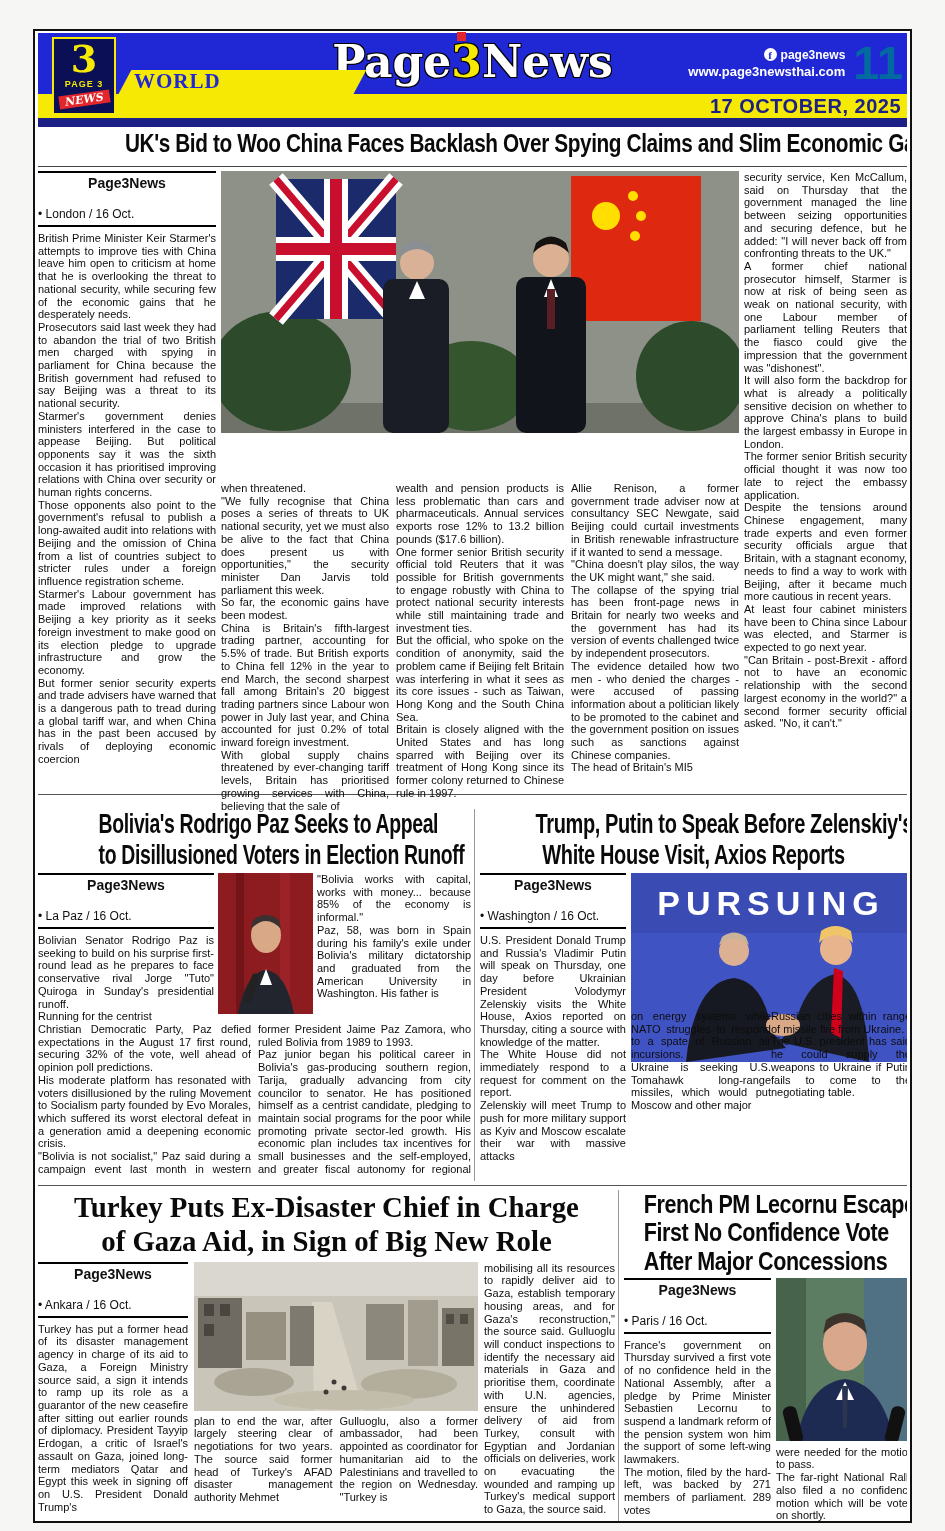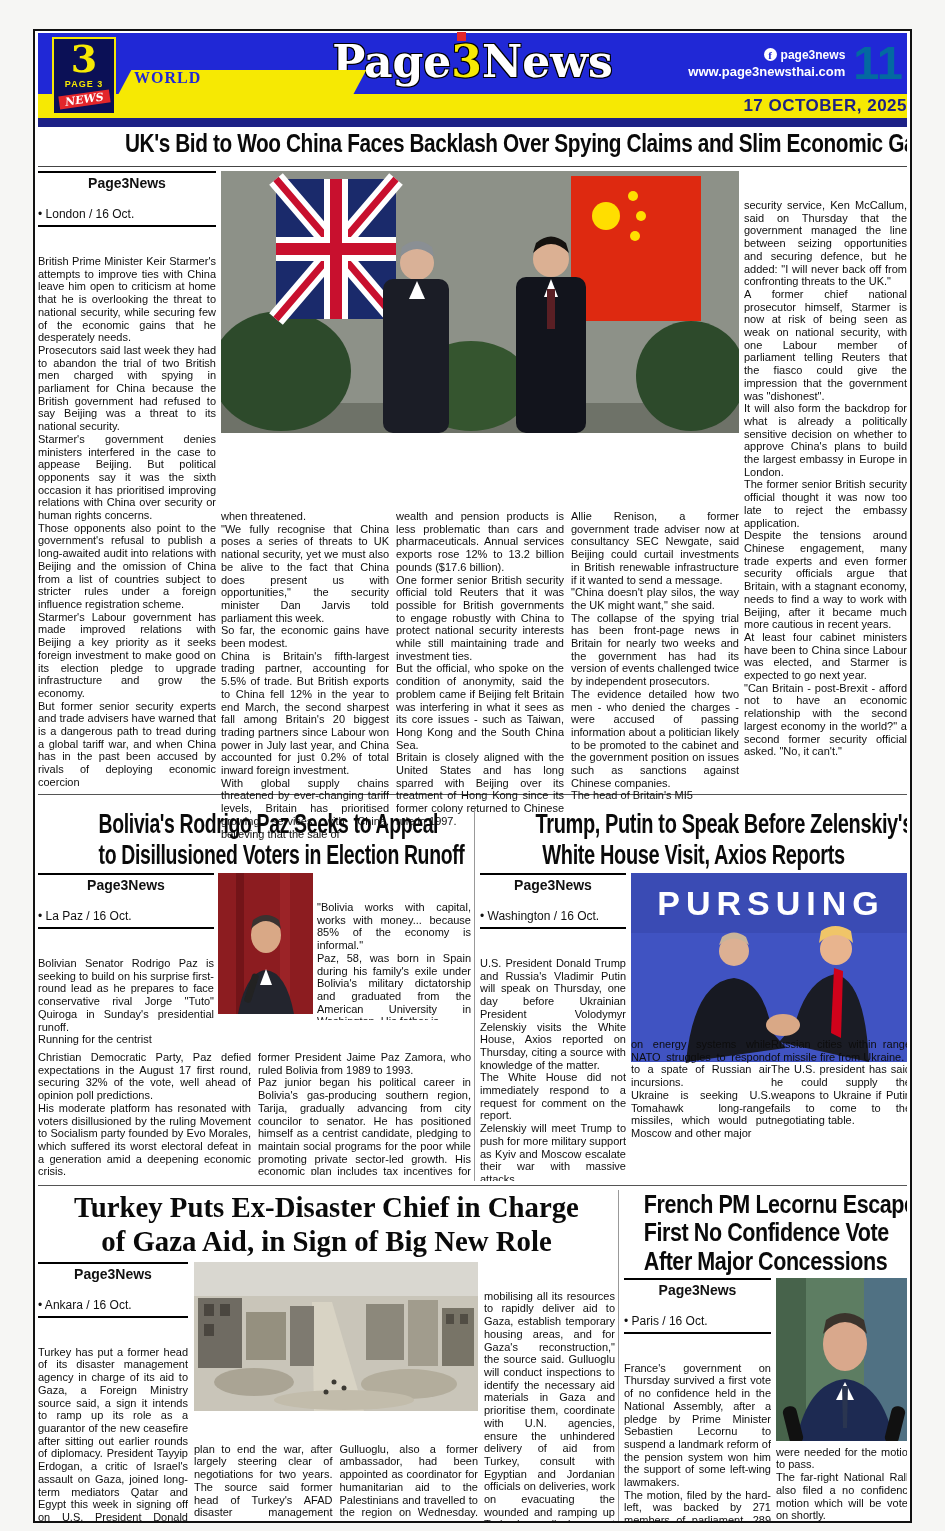--- a/index.html
+++ b/index.html
@@ -30,21 +30,21 @@
     display:inline-block;margin-top:3px;background:#e3262b;color:#fff;
     font-family:"DejaVu Serif",serif;font-style:italic;font-weight:bold;font-size:11px;
     padding:0 6px;transform:rotate(-8deg);
   }
   .world-wedge{
     position:absolute;left:80px;top:37px;width:235px;height:25px;background:#f6e903;
     transform:skewX(-28deg);transform-origin:bottom left;z-index:2;
   }
   .world-label{
     position:absolute;left:96px;top:36px;z-index:3;
-    font-family:"Liberation Serif",serif;font-weight:bold;font-size:16px;
+    font-family:"Liberation Serif",serif;font-weight:bold;font-size:21px;
     color:#2028d6;letter-spacing:1px;
   }
   .masthead{
     position:absolute;left:0;right:0;top:6px;text-align:center;z-index:1;
     font-family:"DejaVu Serif",serif;font-weight:bold;font-size:44px;color:#fff;
     text-shadow:1px 1px 0 #000,-1px -1px 0 #000,1px -1px 0 #000,-1px 1px 0 #000;
     line-height:46px;
   }
   .masthead .m3{color:#f6e903;position:relative;}
   .masthead .m3::before{
@@ -57,21 +57,21 @@
   .fb-row{display:flex;align-items:center;justify-content:flex-end;color:#fff;
     font-size:12px;font-weight:bold;}
   .fb-icon{
     display:inline-flex;align-items:center;justify-content:center;
     width:13px;height:13px;border-radius:50%;background:#fff;color:#2028d6;
     font-family:"Liberation Serif",serif;font-weight:bold;font-size:11px;margin-right:4px;
   }
   .site{color:#fff;font-size:13px;font-weight:bold;margin-top:2px;}
   .page-num{font-size:47px;font-weight:bold;color:#0369a1;line-height:44px;}
   .hdr-date{
-    font-size:17px;font-weight:bold;color:#1d2186;letter-spacing:0.5px;
+    font-size:20px;font-weight:bold;color:#1d2186;padding-right:6px;letter-spacing:0.5px;
   }
   
   .hl{overflow:hidden;text-align:center;}
   .hl-line{
     display:block;white-space:nowrap;font-weight:bold;color:#0a0a0a;
     transform-origin:50% 50%;line-height:1.13;letter-spacing:-0.5px;
   }
   .uk-hl{height:34px;margin-top:2px;}
   .uk-hl .hl-line{font-size:26px;transform:scaleX(0.80);}
   .bolivia .hl-line{font-size:27px;transform:scaleX(0.72);}
@@ -79,21 +79,21 @@
   .turkey .hl-line{font-family:"Liberation Serif",serif;font-size:30px;transform:scaleX(0.96);letter-spacing:0;}
   .french .hl-line{font-size:25px;transform:scaleX(0.86);}
   
   .byline-box{border-top:2px solid #000;border-bottom:2px solid #000;
     padding:2px 0 4px;margin-bottom:5px;}
   .byline-agency{text-align:center;font-weight:bold;font-size:14px;}
   .byline-dateline{font-weight:normal;font-size:12px;margin-top:16px;}
   
   .body-text{
     font-size:11px;line-height:12.7px;text-align:justify;white-space:pre-line;
-    overflow:hidden;color:#0d0d0d;margin-top:28px;
+    overflow:hidden;color:#0d0d0d;
   }
   
   .uk-grid{display:flex;gap:5px;height:620px;margin-top:3px;border-top:1px solid #444;padding-top:4px;}
   .uk-c1{width:178px;flex:none;}
   .uk-mid{width:518px;flex:none;display:flex;flex-direction:column;gap:44px;}
   .uk-photo{width:518px;height:262px;flex:none;background:#888;}
   .uk-3cols{display:flex;gap:7px;flex:1;margin-top:5px;}
   .uk-3cols .body-text{flex:1;}
   .uk-c5{flex:1;}
   

